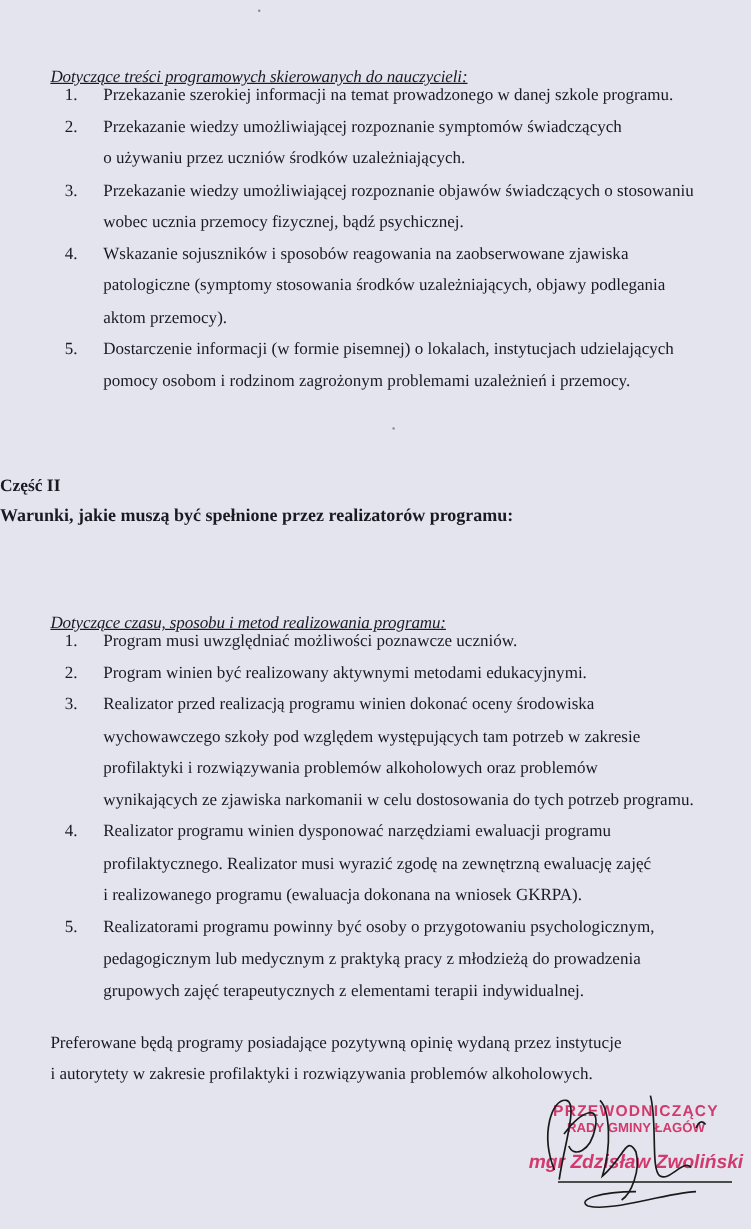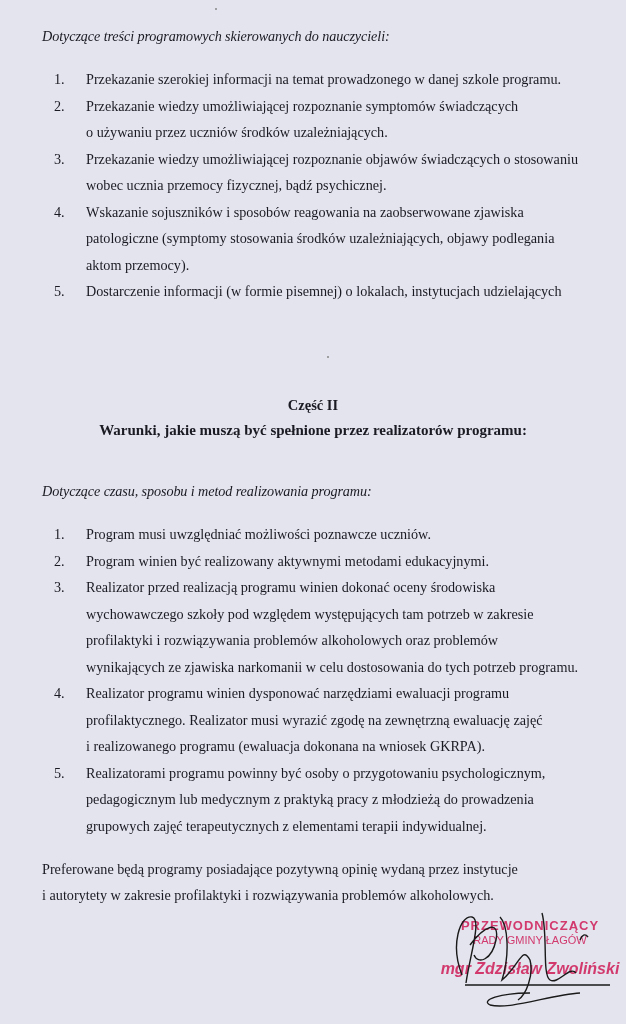--- a/index.html
+++ b/index.html
@@ -6,38 +6,38 @@
   body {
     width: 626px; height: 1024px; overflow: hidden;
     background: #e3e4ee;
     font-family: "Liberation Serif", serif;
     color: #1a1a22;
     position: relative;
   }
   .page { position: absolute; left: 0; top: 0; width: 626px; height: 1024px; }
   .heading-u {
     position: absolute; left: 42px;
-    font-style: italic; 
-    font-size: 14.2px; letter-spacing: -0.1px;
+    font-style: italic; text-decoration: underline;
+    font-size: 14.2px; letter-spacing: -0.1px; margin-top: 28px;
   }
   .list { position: absolute; left: 0; width: 626px; margin: 0; padding: 0; list-style: none; }
   .li { position: relative; font-size: 14.2px; line-height: 26.5px; }
   .li .num { position: absolute; left: 54px; width: 20px; }
   .li .txt { display: block; margin-left: 86px; margin-right: 4px; }
   .center-bold {
-    position: absolute; left: 0; width: 626px; text-align: center;
+    position: absolute; left: 0; width: 626px; 
     font-weight: bold; font-size: 14.5px;
   }
   .para { position: absolute; left: 42px; font-size: 14.2px; line-height: 26px; width: 580px; }
   .stamp {
     position: absolute; left: 440px; top: 918px; width: 180px;
     color: #d23a6e; font-family: "Liberation Sans", sans-serif; text-align: center;
   }
   .stamp .l1 { font-size: 13px; letter-spacing: 1px; font-weight: bold; }
-  .stamp .l2 { font-size: 11px; font-weight: normal; margin-top: 1px; text-align: center; }
+  .stamp .l2 { font-size: 11px; font-weight: bold; margin-top: 1px; text-align: center; }
   .stamp .l3 { font-size: 16px; font-style: italic; font-weight: bold; margin-top: 14px; }
   .sig { position: absolute; left: 430px; top: 905px; width: 190px; height: 110px; }
   .dot { position: absolute; width: 2px; height: 2px; background: #888; border-radius: 1px; }
 </style>
 </head>
 <body>
 
 <div class="page">
 
   <div class="dot" style="left:215px;top:8px;"></div>
@@ -62,20 +62,21 @@
     </li>
     <li class="li">
       <span class="num">4.</span>
       <span class="txt">Wskazanie sojuszników i sposobów reagowania na zaobserwowane zjawiska</span>
       <span class="txt">patologiczne (symptomy stosowania środków uzależniających, objawy podlegania</span>
       <span class="txt">aktom przemocy).</span>
     </li>
     <li class="li">
       <span class="num">5.</span>
       <span class="txt">Dostarczenie informacji (w formie pisemnej) o lokalach, instytucjach udzielających</span>
+      <span class="txt">pomocy osobom i rodzinom zagrożonym problemami uzależnień i przemocy.</span>
     </li>
   </ul>
 
   <div class="center-bold" style="top:397px;">Część II</div>
   <div class="center-bold" style="top:422px;font-size:15px;">Warunki, jakie muszą być spełnione przez realizatorów programu:</div>
 
   <div class="heading-u" style="top:483px;">Dotyczące czasu, sposobu i metod realizowania programu:</div>
 
   <ul class="list" style="top:521px;">
     <li class="li">

